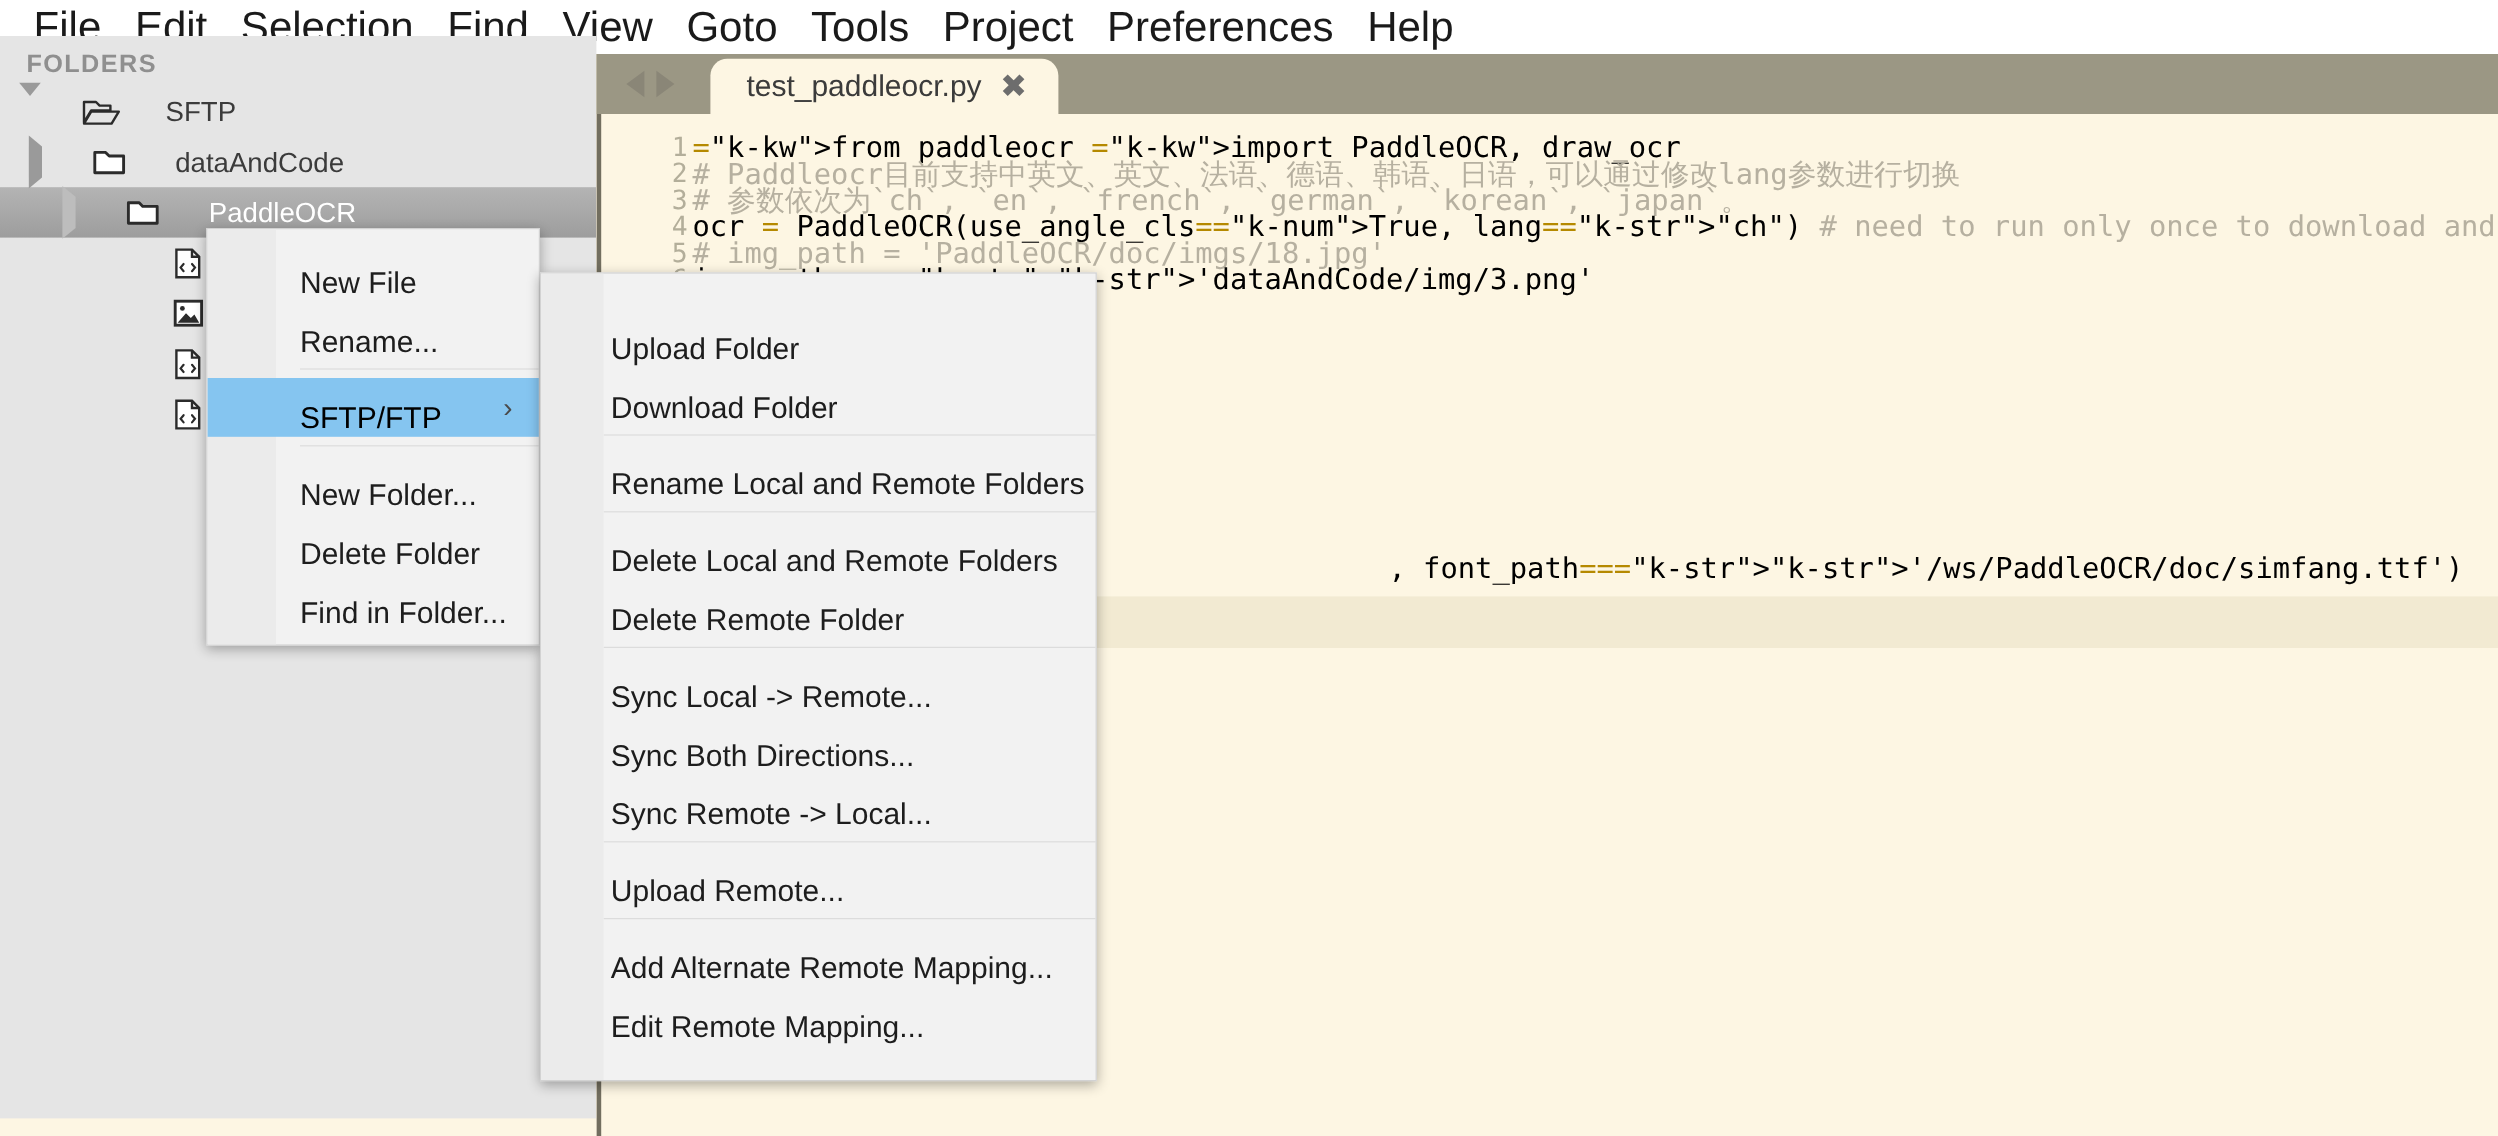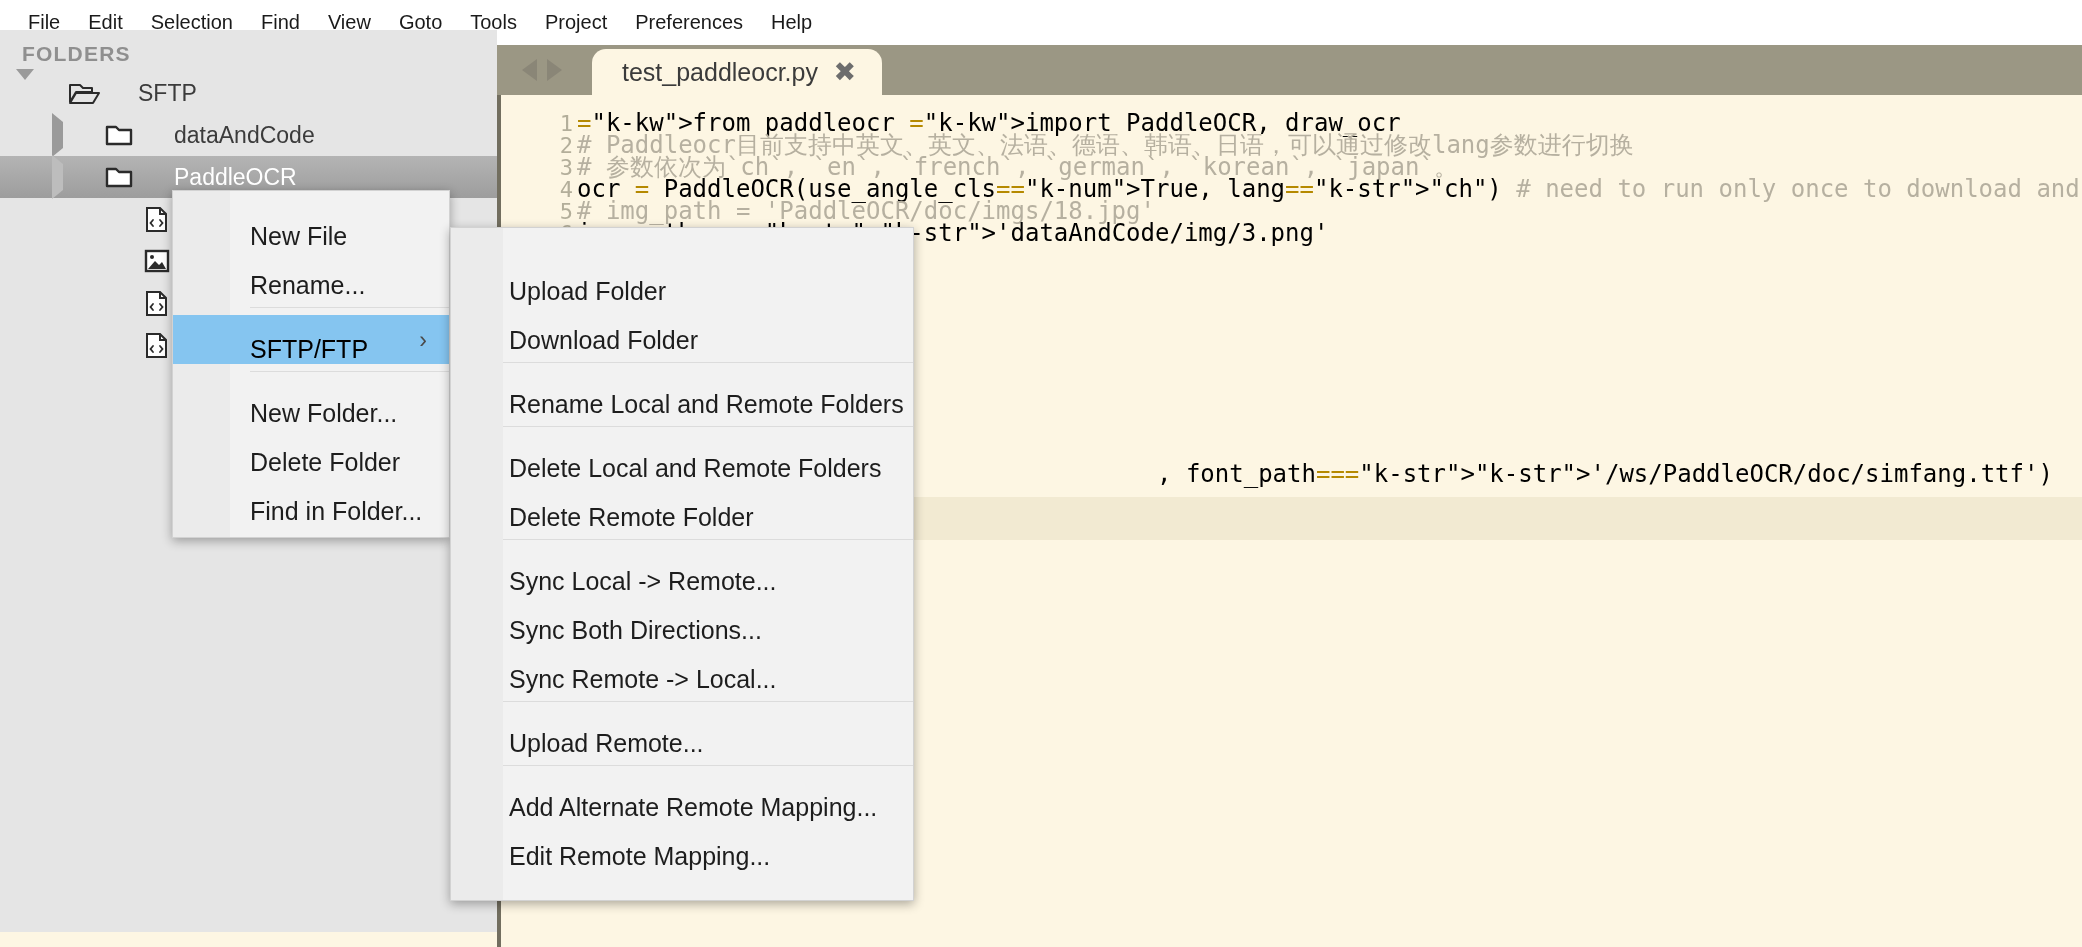--- a/index.html
+++ b/index.html
@@ -11,21 +11,21 @@
   }
 
   
   #menubar{
     position:absolute;left:0;top:0;width:2082px;height:45px;
     background:#ffffff;
     display:flex;align-items:center;
     padding-left:14px;box-sizing:border-box;
   }
   .menubar-item{
-    font-size:20px;color:#1a1a1a;padding:0 14px;height:45px;
+    font-size:35px;color:#1a1a1a;padding:0 14px;height:45px;
     display:flex;align-items:center;cursor:default;white-space:nowrap;
   }
 
   
   #sidebar{
     position:absolute;left:0;top:30px;width:497px;height:902px;
     background:#e5e5e5;
     overflow:hidden;
   }
   #sidebar-header{
@@ -145,21 +145,21 @@
 <div id="sidebar">
   <div id="sidebar-header">FOLDERS</div>
   <div id="sidebar-tree">
       <div class="tree-row" style="padding-left: 16px;">
         <span class="tw"><span class="tri-down"></span></span>
         <span class="ic"><svg width="34" height="28" viewBox="0 0 34 28">
             <path d="M2 23 L2 6 L12 6 L15 9 L24 9 L24 13 L8 13 L2 23 Z M8 14 L31 14 L25 24 L2 24 Z" fill="none" stroke="#2b2b2b" stroke-width="2" stroke-linejoin="round"></path>
           </svg></span>
         <span>SFTP</span>
       </div>
-      <div class="tree-row" style="padding-left: 52px;">
+      <div class="tree-row" style="padding-left: 24px;">
         <span class="tw"><span class="tri-right"></span></span>
         <span class="ic"><svg width="34" height="28" viewBox="0 0 34 28">
             <path d="M3 23 L3 6 L12 6 L15 9 L27 9 L27 23 Z" fill="#ffffff" stroke="#2b2b2b" stroke-width="2.4" stroke-linejoin="round"></path>
           </svg></span>
         <span>dataAndCode</span>
       </div>
       <div class="tree-row selected" style="padding-left: 52px;">
         <span class="tw"><span class="tri-right sel"></span></span>
         <span class="ic"><svg width="34" height="28" viewBox="0 0 34 28">
             <path d="M3 23 L3 6 L12 6 L15 9 L27 9 L27 23 Z" fill="#ffffff" stroke="#2b2b2b" stroke-width="2.4" stroke-linejoin="round"></path>

